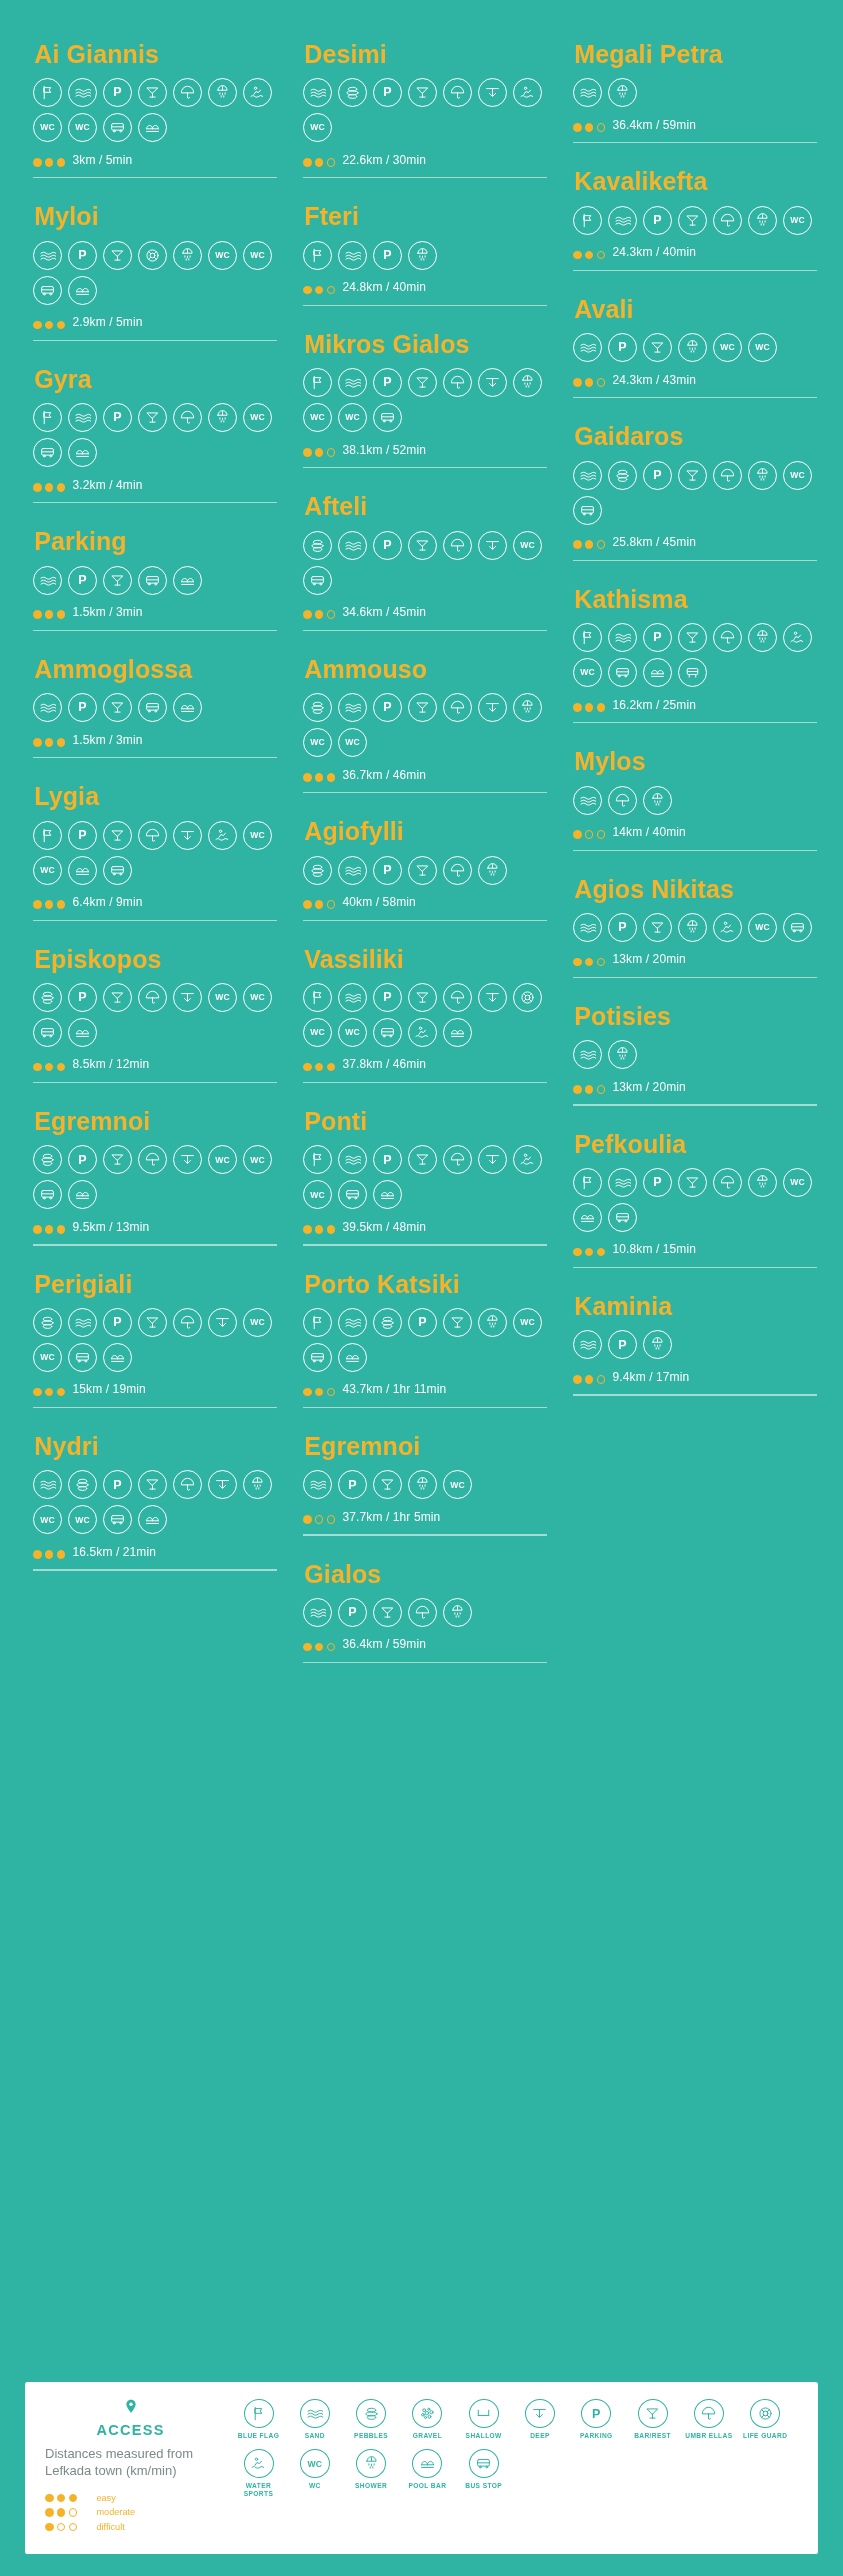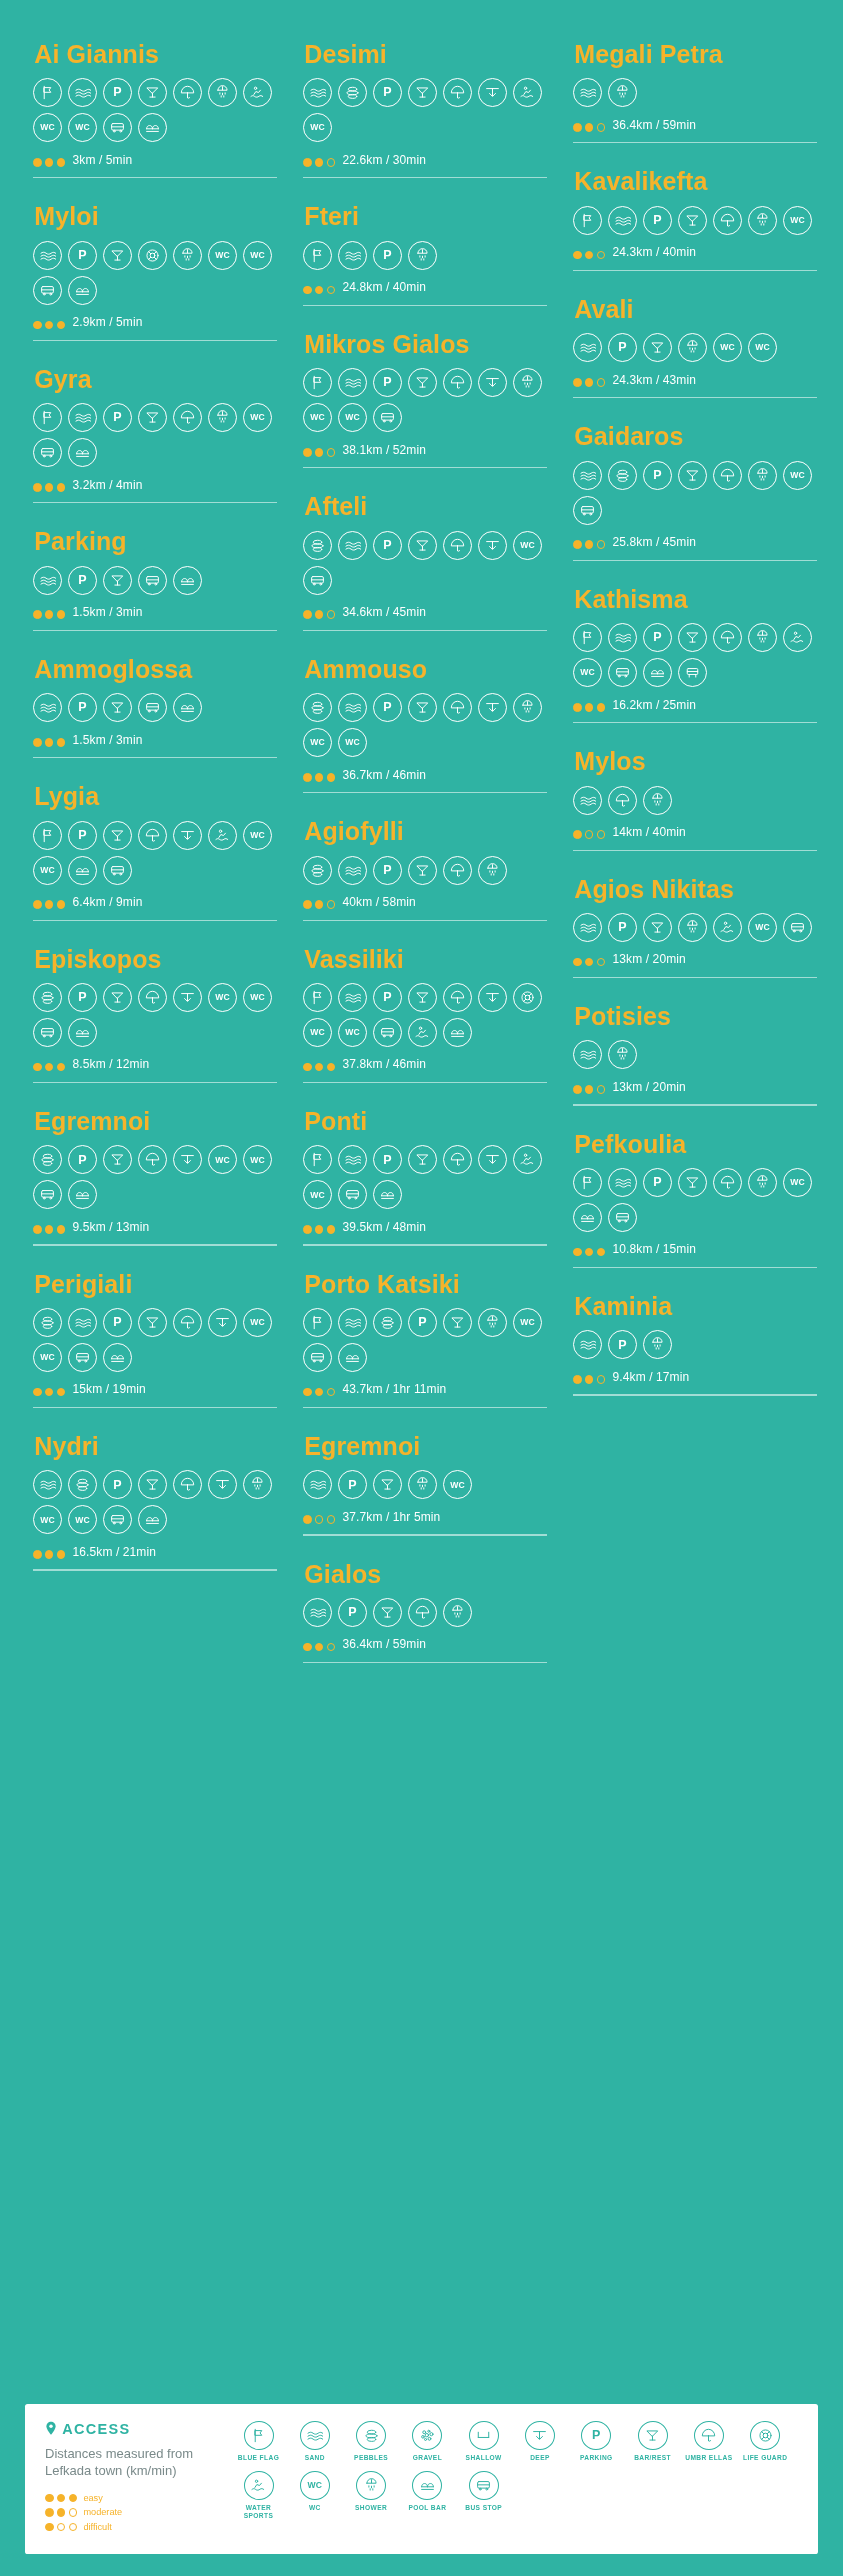--- a/index.html
+++ b/index.html
@@ -105,29 +105,30 @@
     gap: 17px;
   }
   .legend-left { width: 171px; flex: 0 0 171px; }
   .legend-title {
     display: flex; align-items: center; gap: 5.3px;
     color: #2fb3a3;
     font-size: 14.5px;
     font-weight: bold;
     letter-spacing: 1.3px;
     margin-bottom: 6.6px;
+    flex-direction: column;
   }
   .legend-note {
     color: #7a8a8a;
     font-size: 13px;
     line-height: 1.35;
     margin-bottom: 13px;
   }
   .legend-diff-row {
-    display: flex; align-items: center; gap: 6px; margin-bottom: 4.6px;
+    display: flex; align-items: center; gap: 19px; margin-bottom: 4.6px;
   }
   .legend-diff-label { color: #f6b32a; font-size: 9.2px; }
   .legend-right { flex: 1; }
   .legend-grid {
     display: flex;
     flex-wrap: wrap;
     gap: 9.2px 5.3px;
   }
   .legend-item {
     width: 51px;

